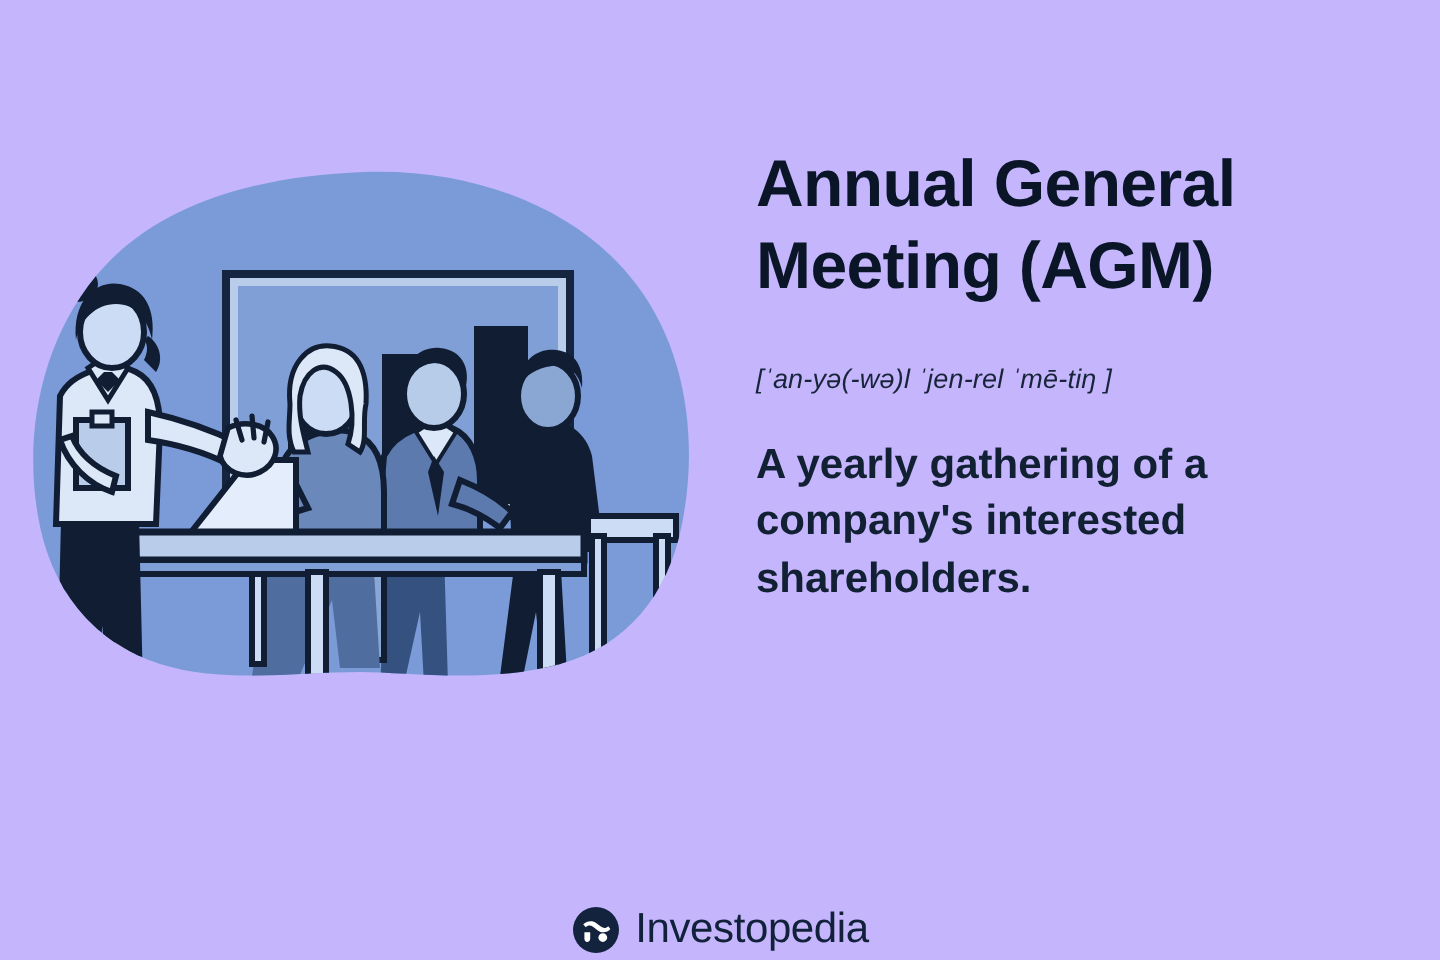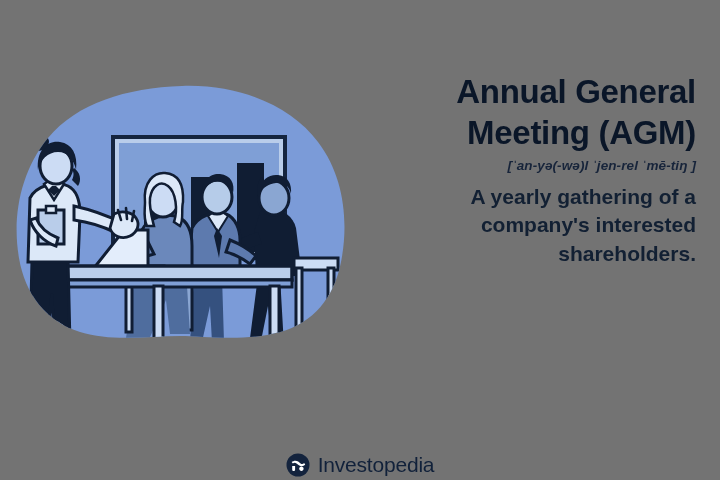--- a/index.html
+++ b/index.html
@@ -5,22 +5,21 @@
   * { margin:0; padding:0; box-sizing:border-box; }
   html,body { width:720px; height:480px; }
   body {
     background:#86b7fc;
     font-family:"Liberation Sans", sans-serif;
     position:relative;
     overflow:hidden;
   }
   #card {
     position:absolute; inset:0;
-    background:#737373;
-    text-align:right;
+    background:#c4b5fd;
   }
 
   
   #illustration {
     position:absolute;
     left:8px; top:80px;
     width:348px; height:290px;
   }
   #illustration svg { display:block; width:100%; height:100%; }
 
@@ -31,30 +30,30 @@
     width:318px;
   }
   #title {
     font-size:33px;
     font-weight:700;
     line-height:1.24;
     color:#0a1628;
     letter-spacing:-0.3px;
   }
   #pronunciation {
-    margin-top:4px;
+    margin-top:28px;
     font-size:13.5px;
     font-style:italic;
-    font-weight:700;
+    font-weight:400;
     color:#17243a;
     letter-spacing:0.1px;
     white-space:nowrap;
   }
   #definition {
-    margin-top:10px;
+    margin-top:22px;
     font-size:21px;
     font-weight:600;
     line-height:1.36;
     color:#122033;
   }
 
   
   #footer-logo {
     position:absolute;
     left:0; right:0;

